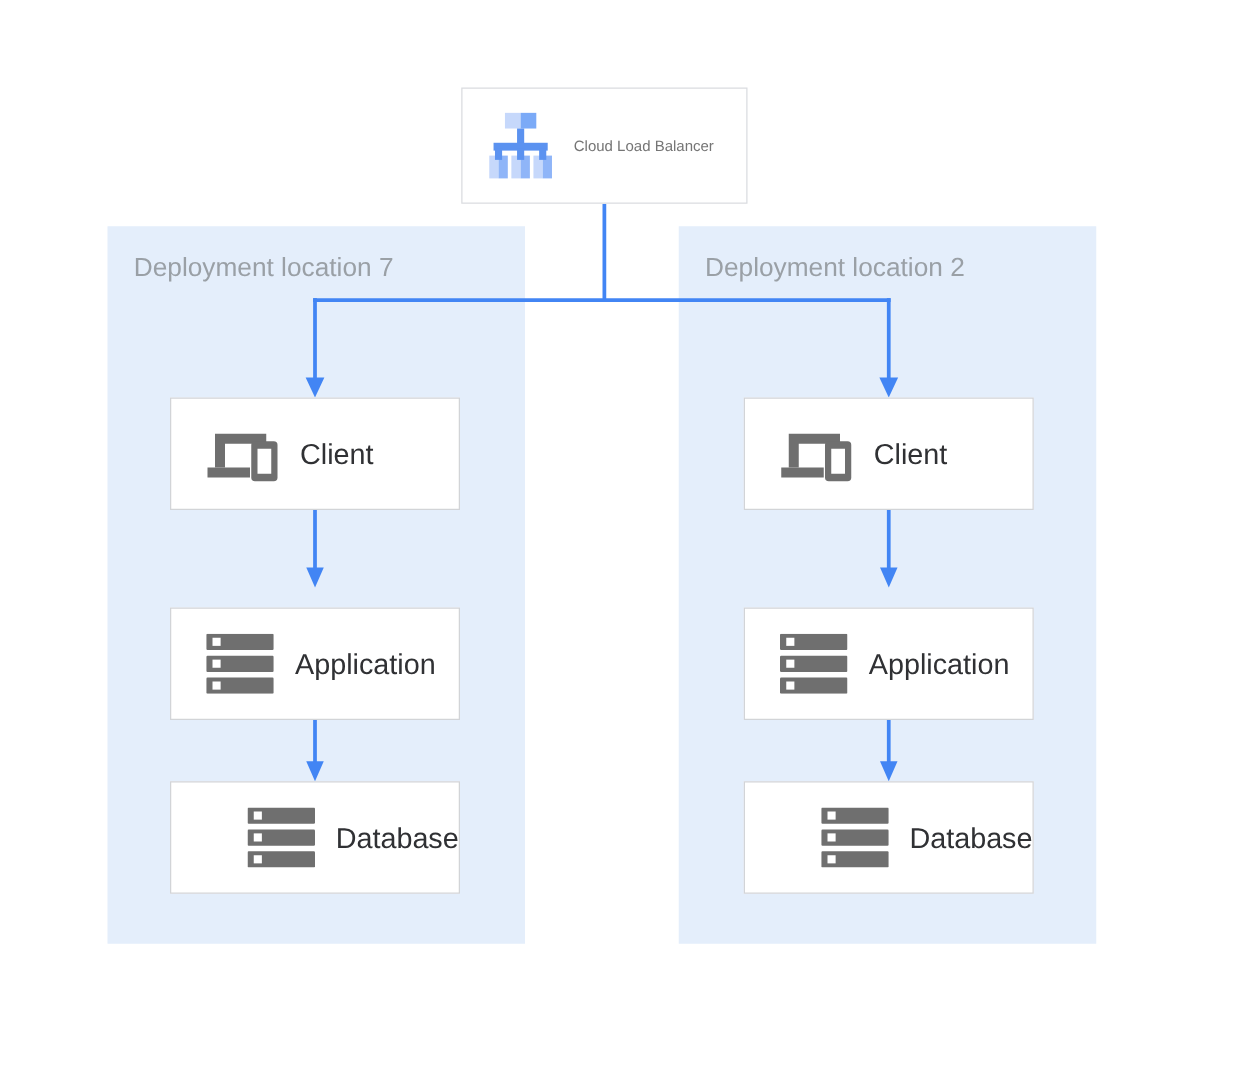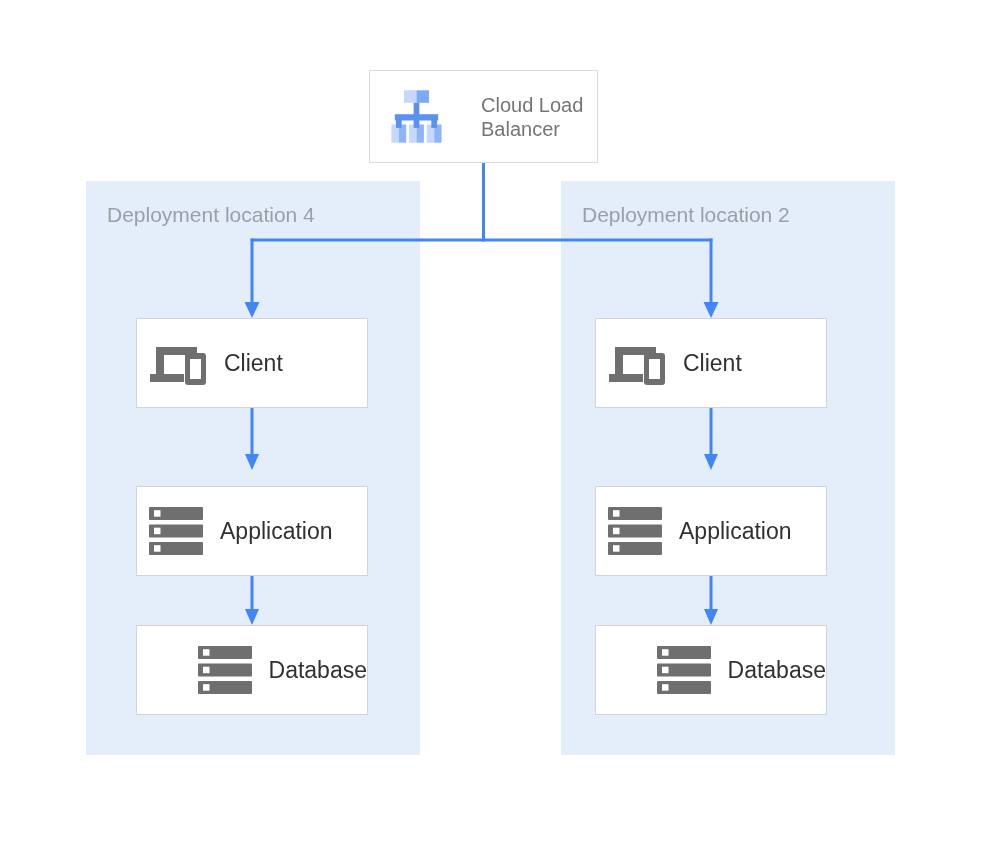--- a/index.html
+++ b/index.html
@@ -18,77 +18,77 @@
     pointer-events: none;
   }
   .region {
     position: absolute;
     top: 181px;
     width: 334px;
     height: 574px;
     background: #e4eefb;
   }
   .region-left  { left: 86px; }
-  .region-right { left: 561px; }
+  .region-right { left: 543px; }
   .region-label {
     position: absolute;
     left: 21px;
     top: 22px;
     font-size: 21px;
     color: #9aa0a6;
     white-space: nowrap;
   }
   .lb-box {
     position: absolute;
     left: 369px; top: 70px;
     width: 229px; height: 93px;
     background: #ffffff;
     border: 1px solid #dadce0;
     box-sizing: border-box;
     display: flex;
     align-items: center;
     padding-left: 18px;
   }
   .lb-label {
-    font-size: 20px;
+    font-size: 12px;
     line-height: 24px;
     color: #757575;
     width: 116px;
-    margin-left: 36px;
+    margin-left: 14px;
   }
   .node {
     position: absolute;
     width: 232px; height: 90px;
     background: #ffffff;
     border: 1px solid #d2d4d7;
     box-sizing: border-box;
     display: flex;
     align-items: center;
-    padding-left: 12px;
+    padding-left: 28px;
   }
   .col-left  { left: 136px; }
   .col-right { left: 595px; }
   .row-client      { top: 318px; }
   .row-application { top: 486px; }
   .row-database    { top: 625px; justify-content: flex-end; }
   .node-label {
     font-size: 23px;
     color: #303134;
     margin-left: 17px;
     white-space: nowrap;
   }
   .node .icon { flex: 0 0 auto; }
 </style>
 </head>
 <body>
 
 <div class="canvas">
 
   <div class="region region-left">
-    <div class="region-label">Deployment location 4</div>
+    <div class="region-label">Deployment location 7</div>
   </div>
   <div class="region region-right">
     <div class="region-label">Deployment location 2</div>
   </div>
 
   <svg class="connectors" viewBox="0 0 996 856">
     <g stroke-width="3" fill="none">
       <line x1="483.5" y1="163" x2="483.5" y2="241.5" stroke="#4285f4"></line>
       <line x1="250.5" y1="240" x2="712.5" y2="240" stroke="#4285f4"></line>
       <line x1="252" y1="238.5" x2="252" y2="304" stroke="#4285f4"></line>

